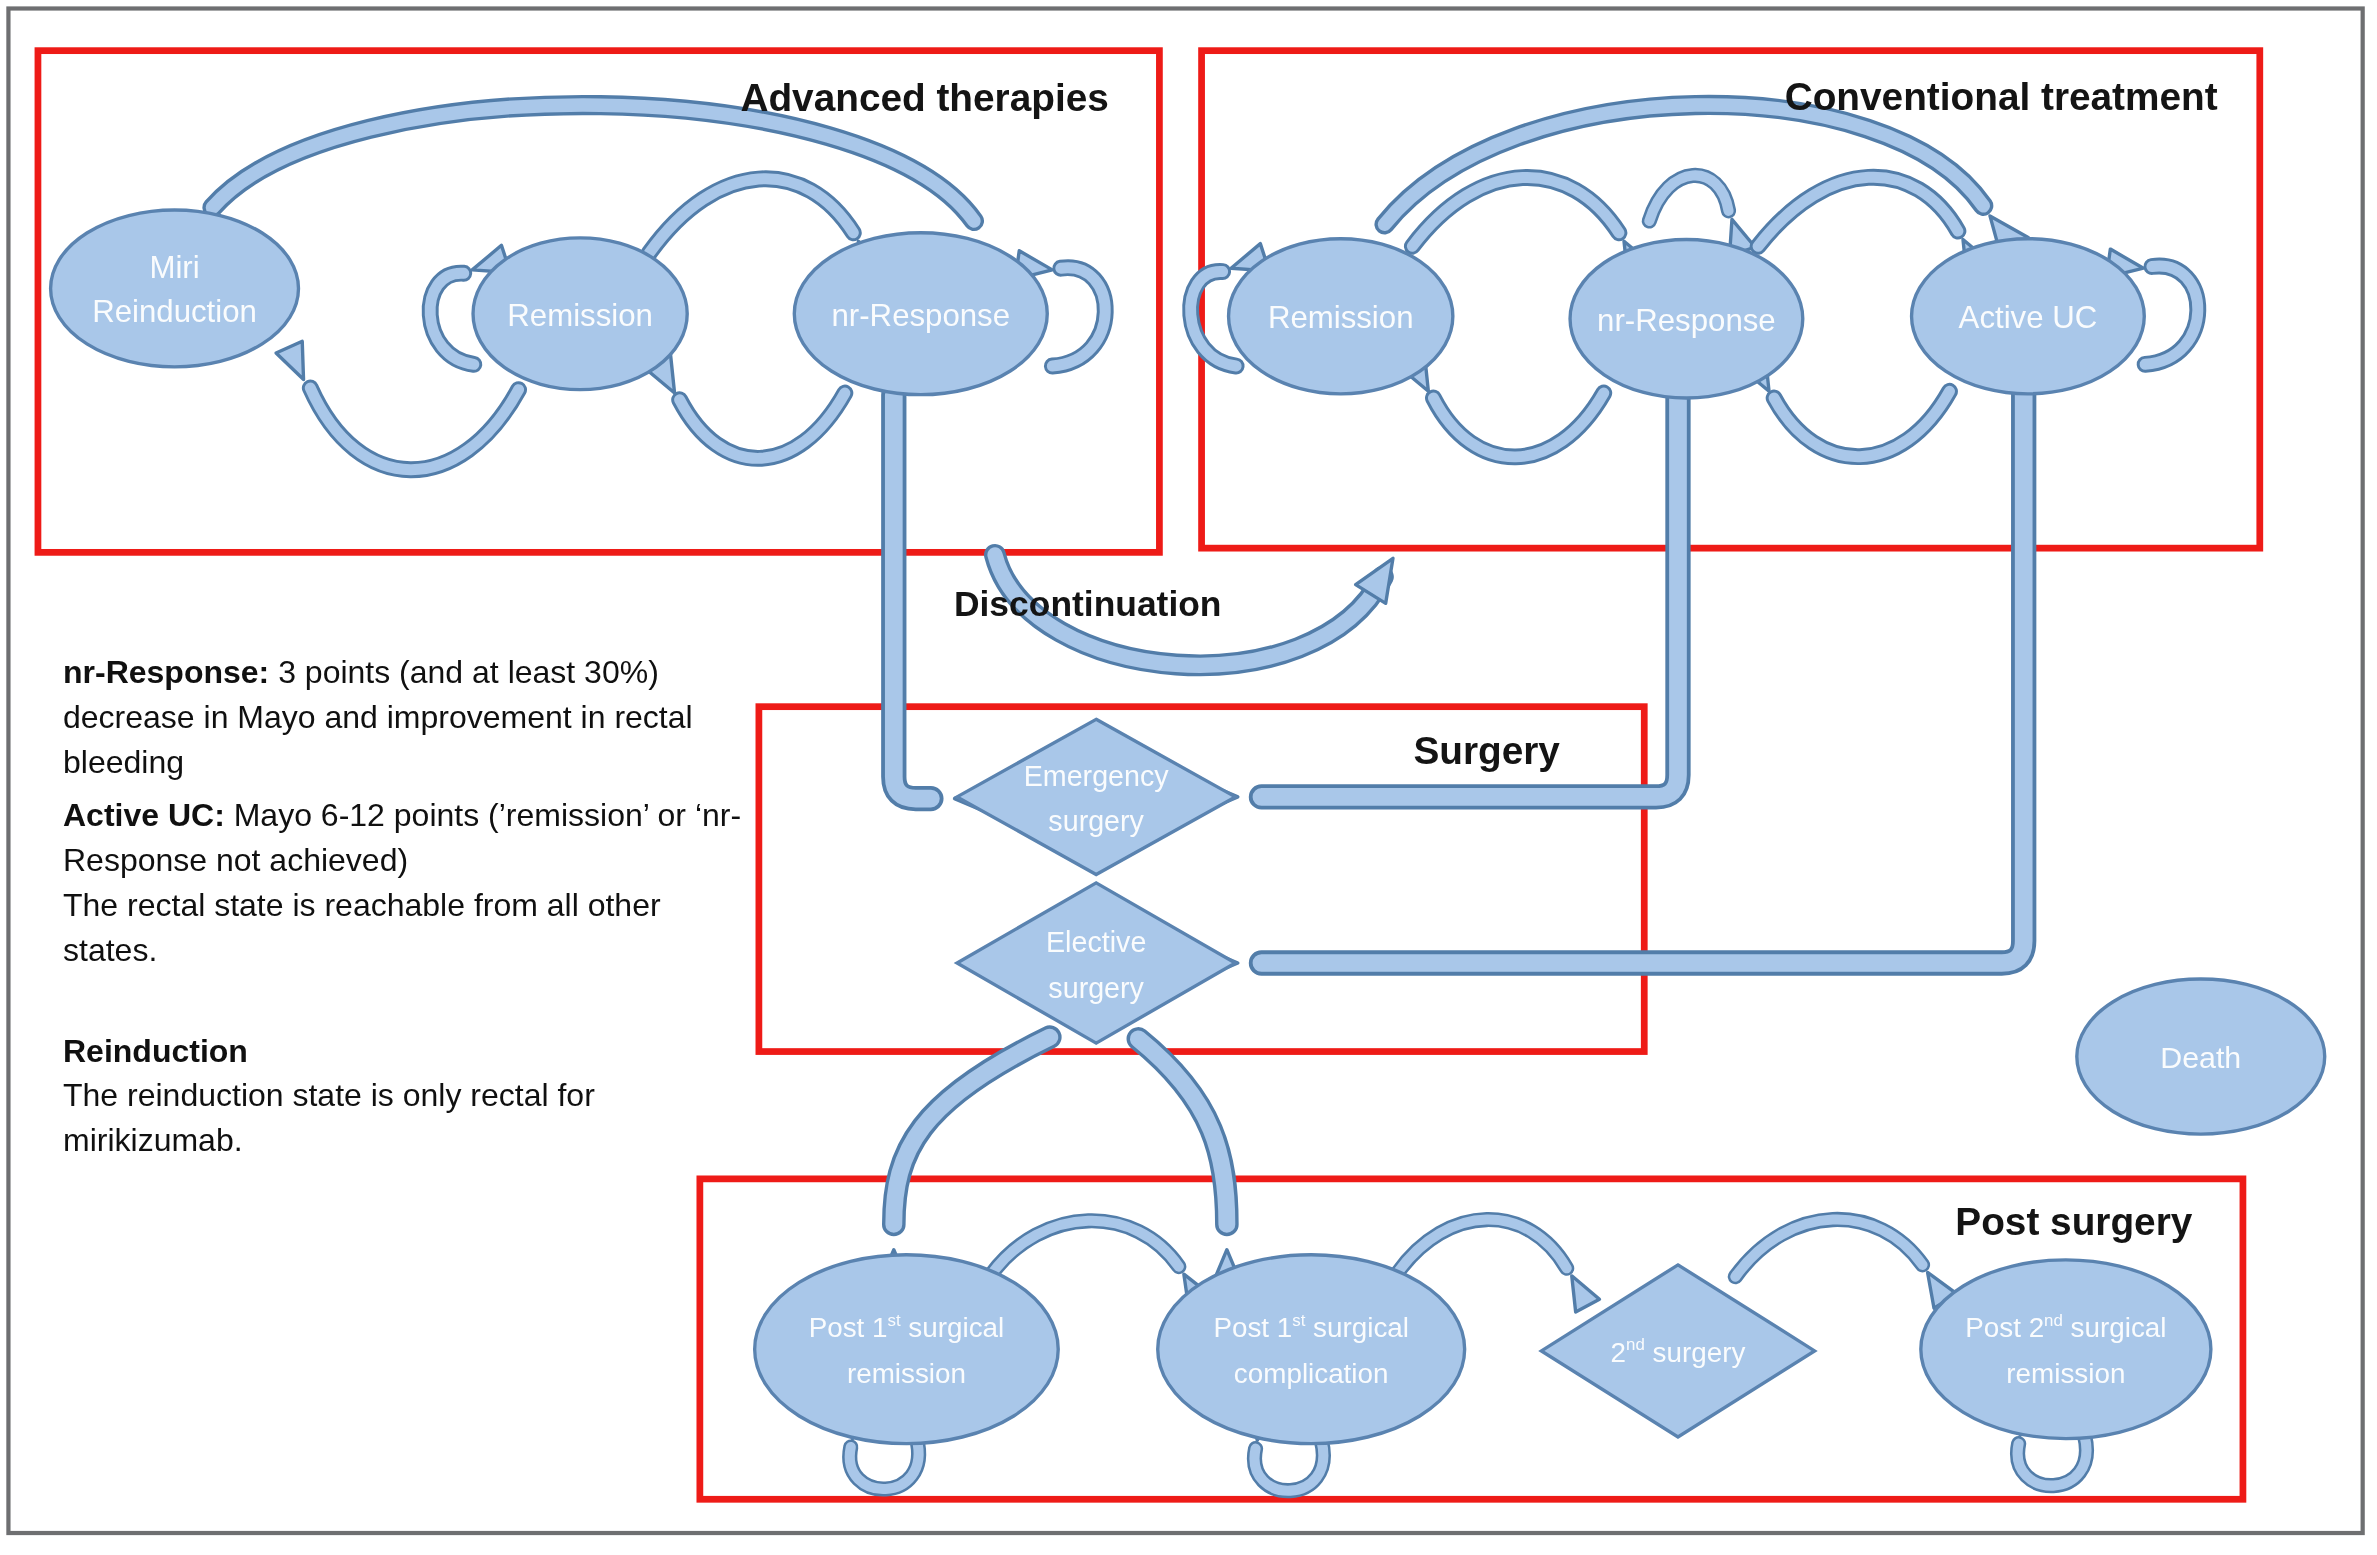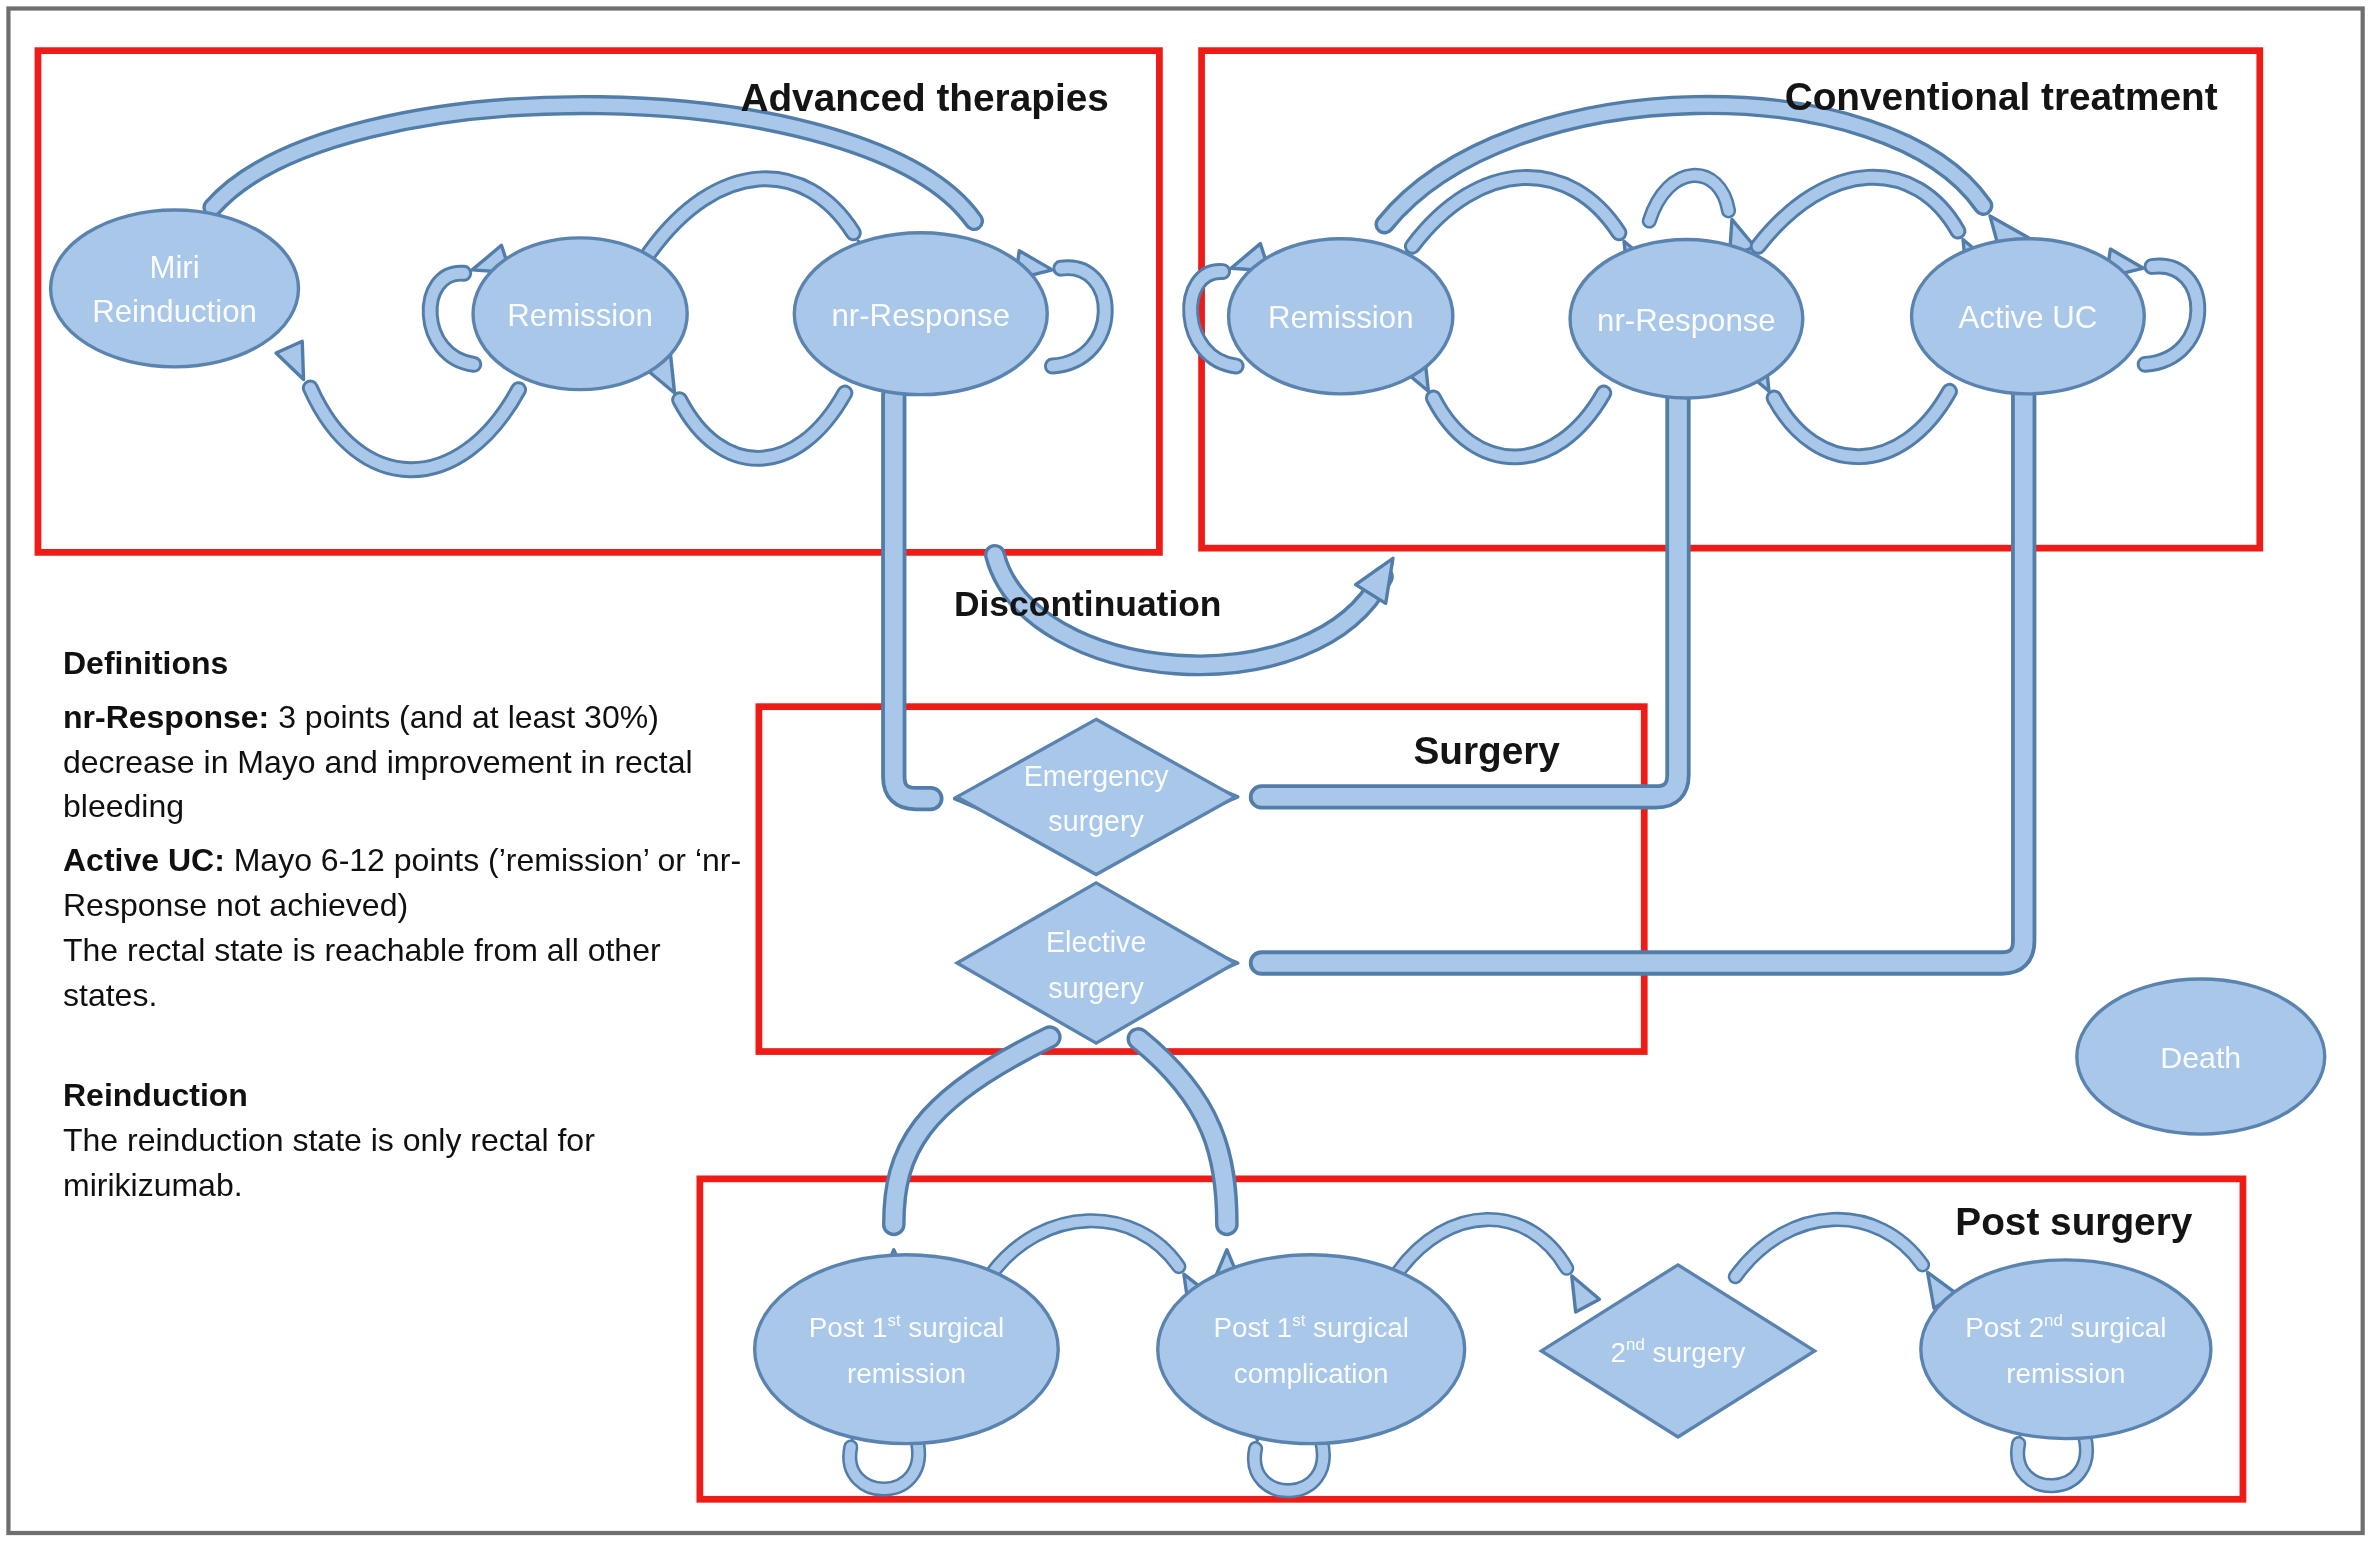--- a/index.html
+++ b/index.html
@@ -217,21 +217,20 @@
   <text class="lbl" x="2610" y="1267" font-size="36">Death</text>
 
   <text class="title" x="1315" y="132" font-size="46" text-anchor="end">Advanced therapies</text>
   <text class="title" x="2630" y="130" font-size="46" text-anchor="end">Conventional treatment</text>
   <text class="title" x="1850" y="906" font-size="46" text-anchor="end">Surgery</text>
   <text class="title" x="2600" y="1464" font-size="46" text-anchor="end">Post surgery</text>
   <text class="title" x="1290" y="730" font-size="42" text-anchor="middle">Discontinuation</text>
 </svg>
 
   <div id="notes">
-    <h3>Definitions</h3>
     <p class="para"><b>nr-Response:</b><span> 3 points (and at least 30%) decrease in Mayo and improvement in rectal bleeding</span></p>
     <p class="para"><b>Active UC:</b><span> Mayo 6-12 points (’remission’ or ‘nr-Response not achieved)</span></p>
     <p>The rectal state is reachable from all other states.</p>
     <h3 class="section">Reinduction</h3>
     <p>The reinduction state is only rectal for mirikizumab.</p>
   </div>
 </div>
 
 
 </body></html>

